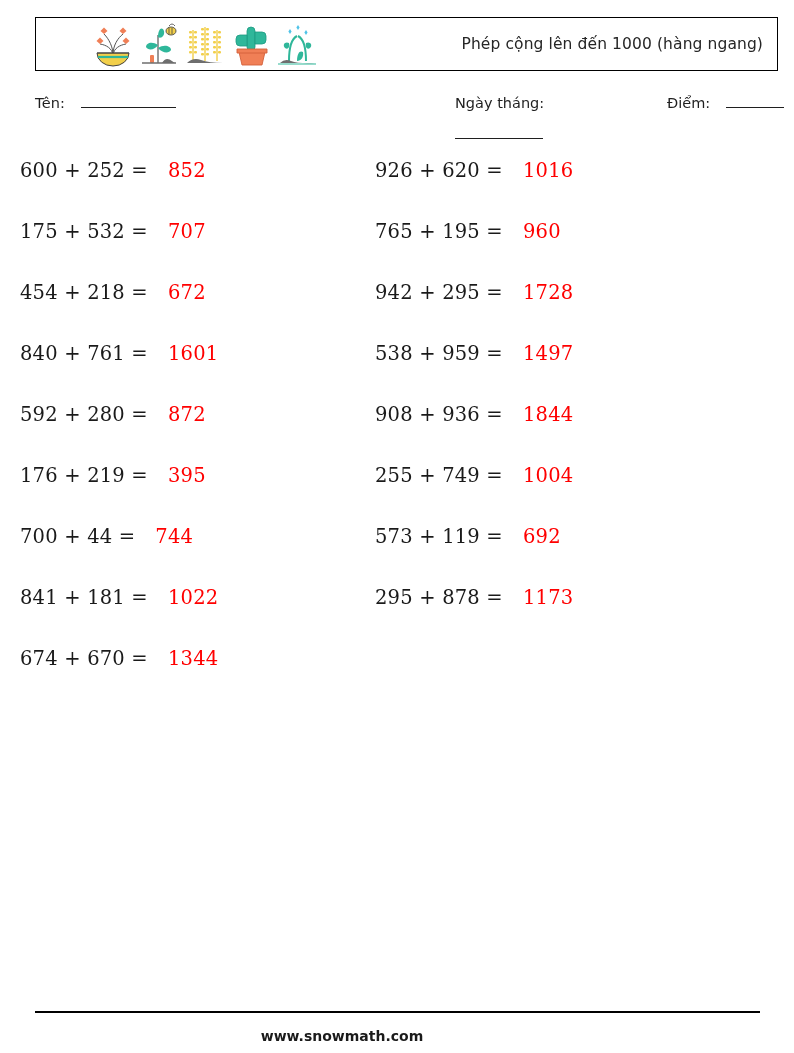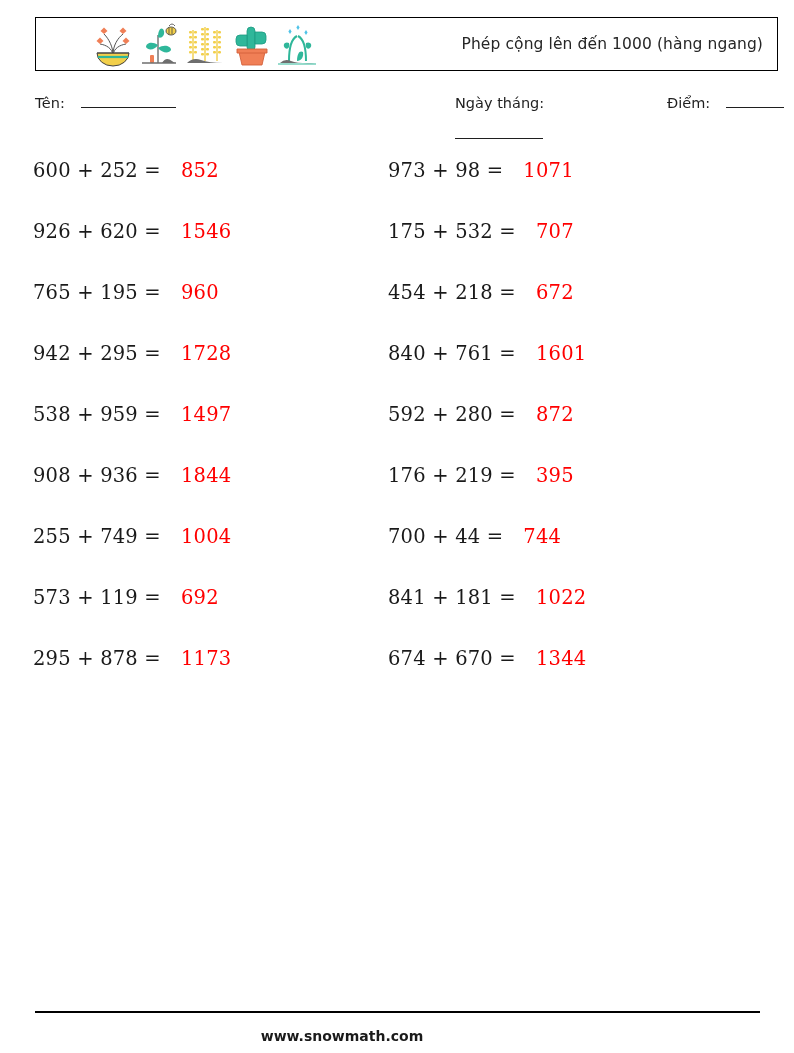--- a/index.html
+++ b/index.html
@@ -86,21 +86,21 @@
   
   #problems {
     position: absolute;
     left: 0;
     top: 140px;
     width: 794px;
     display: grid;
     grid-template-columns: 355px 355px;
     column-gap: 0px;
     row-gap: 0px;
-    padding-left: 33px;
+    padding-left: 20px;
     box-sizing: border-box;
   }
   .problem-row {
     height: 61px;
     display: flex;
     align-items: center;
     font-size: 19.5px;
     color: #1a1a1a;
     font-family: "DejaVu Serif", serif;
     white-space: nowrap;
@@ -264,28 +264,24 @@
   </div>
 
 </div>
 
 <div id="problems">
 
   <div class="problem-row">
     <span class="problem-expr">600 + 252 =</span>
     <span class="problem-answer">852</span>
   </div>
-  <div class="problem-row">
-    <span class="problem-expr">973 + 98 =</span>
-    <span class="problem-answer">1071</span>
-  </div>
 
   <div class="problem-row">
     <span class="problem-expr">926 + 620 =</span>
-    <span class="problem-answer">1546</span>
+    <span class="problem-answer">1016</span>
   </div>
   <div class="problem-row">
     <span class="problem-expr">175 + 532 =</span>
     <span class="problem-answer">707</span>
   </div>
 
   <div class="problem-row">
     <span class="problem-expr">765 + 195 =</span>
     <span class="problem-answer">960</span>
   </div>

